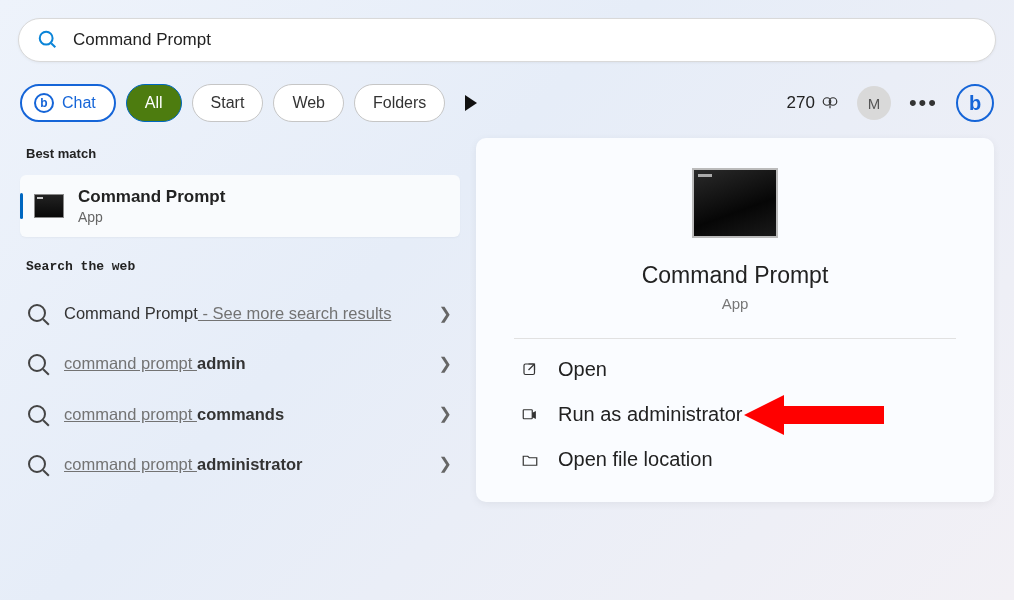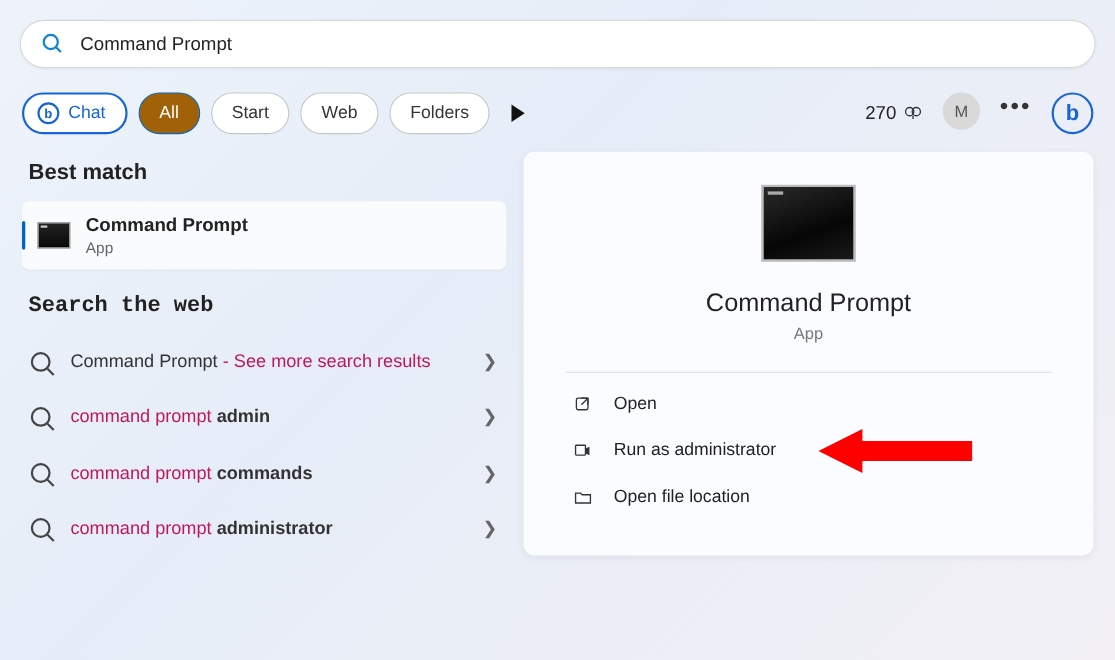--- a/index.html
+++ b/index.html
@@ -8,59 +8,59 @@
     
     .search-bar { margin: 18px 18px 0 18px; height: 44px; background: #fff; border: 1px solid #d9d9d9; border-radius: 22px; display: flex; align-items: center; padding: 0 18px; box-shadow: 0 1px 3px rgba(0,0,0,0.05); }
     .search-icon-svg { width: 22px; height: 22px; fill: none; stroke: #0a84d8; stroke-width: 2.2; margin-right: 14px; }
     .search-input { border: none; outline: none; font-size: 17px; color: #222; flex: 1; background: transparent; }
 
     
     .filters { display: flex; align-items: center; gap: 10px; margin: 22px 20px 0 20px; }
     .chip { height: 38px; border: 1px solid #c6c6c6; border-radius: 19px; background: #fff; display: inline-flex; align-items: center; padding: 0 18px; font-size: 16px; color: #333; cursor: pointer; }
     .chip.chat { border: 2px solid #1565d8; color: #1565d8; font-weight: 500; padding-left: 12px; }
     .chip.chat .chat-icon { width: 20px; height: 20px; margin-right: 8px; border: 2px solid #1565d8; border-radius: 50%; position: relative; display: inline-flex; align-items: center; justify-content: center; font-size: 12px; font-weight: 700; }
-    .chip.all { background: #a16207; border-color: #0067c0; color: #fff; }
+    .chip.all { background: #4d7c0f; border-color: #0067c0; color: #fff; }
     .expand-tri { margin-left: 10px; width: 0; height: 0; border-left: 12px solid #111; border-top: 8px solid transparent; border-bottom: 8px solid transparent; cursor: pointer; }
-    .right-group { margin-left: auto; display: flex; gap: 18px; }
+    .right-group { margin-left: auto; display: flex; align-items: center; gap: 18px; }
     .points { font-size: 17px; color: #222; display: inline-flex; align-items: center; gap: 6px; }
     .trophy { width: 18px; height: 18px; }
     .avatar { width: 34px; height: 34px; border-radius: 50%; background: #d9d9d9; display: flex; align-items: center; justify-content: center; font-size: 15px; color: #555; }
     .dots { font-size: 22px; letter-spacing: 2px; color: #333; cursor: pointer; }
     .bing-icon { width: 38px; height: 38px; border: 2px solid #1565d8; border-radius: 50%; display: flex; align-items: center; justify-content: center; color: #1565d8; font-size: 20px; font-weight: 700; }
 
     
     .main { display: flex; margin: 16px 20px 0 20px; gap: 16px; }
     .left-col { width: 440px; }
-    .section-title { font-size: 20px; font-weight: 600; color: #222; margin: 8px 6px 14px 6px; }
+    .section-title { font-size: 13px; font-weight: 600; color: #222; margin: 8px 6px 14px 6px; }
 
     .result-card { background: #f9fbfd; border-radius: 6px; display: flex; align-items: center; padding: 12px 14px; position: relative; box-shadow: 0 1px 2px rgba(0,0,0,0.04); }
     .result-card::before { content: ""; position: absolute; left: 0; top: 18px; bottom: 18px; width: 3px; background: #0067c0; border-radius: 2px; }
     .cmd-thumb { width: 30px; height: 24px; background: linear-gradient(180deg, #222 0%, #080808 100%); border: 1px solid #888; margin-right: 14px; position: relative; }
     .cmd-thumb::after { content: ""; position: absolute; top: 2px; left: 2px; width: 6px; height: 2px; background: #ccc; }
     .result-title { font-size: 17px; font-weight: 600; color: #222; }
     .result-sub { font-size: 14px; color: #666; margin-top: 2px; }
 
     .web-item { display: flex; align-items: center; padding: 14px 8px; cursor: pointer; }
     .web-item .mag { width: 18px; height: 18px; border: 2px solid #444; border-radius: 50%; position: relative; margin-right: 18px; flex-shrink: 0; }
     .web-item .mag::after { content: ""; position: absolute; width: 8px; height: 2px; background: #444; bottom: -3px; right: -6px; transform: rotate(45deg); }
     .web-item .text { flex: 1; font-size: 16.5px; color: #333; line-height: 1.35; }
-    .web-item .text .light { color: #be185d; }
+    .web-item .text .light { color: #737373; text-decoration: underline; }
     .web-item .chev { color: #666; font-size: 16px; }
 
     
     .preview { flex: 1; background: #fafcff; border-radius: 10px; box-shadow: 0 2px 8px rgba(0,0,0,0.06); padding: 30px 38px 20px; }
     .preview-center { text-align: center; }
     .big-thumb { width: 86px; height: 70px; margin: 0 auto; background: linear-gradient(160deg, #2a2a2a 0%, #060606 60%, #1a1a1a 100%); border: 2px solid #bbb; position: relative; }
     .big-thumb::after { content: ""; position: absolute; top: 4px; left: 4px; width: 14px; height: 3px; background: #aaa; }
     .preview-title { font-size: 23px; color: #222; margin-top: 24px; }
     .preview-sub { font-size: 15px; color: #777; margin-top: 6px; }
 
     .divider { border: none; border-top: 1px solid #e1e1e1; margin: 26px 0 8px; }
 
-    .action { display: flex; align-items: center; padding: 11px 6px; font-size: 16px; color: #222; cursor: pointer; position: relative; }
+    .action { display: flex; align-items: center; padding: 11px 6px; font-size: 20px; color: #222; cursor: pointer; position: relative; }
     .action .aicon { width: 20px; height: 20px; margin-right: 18px; display: inline-flex; align-items: center; justify-content: center; }
     .action .aicon svg { width: 18px; height: 18px; fill: none; stroke: #333; stroke-width: 1.6; }
 
     .arrow { position: absolute; left: 230px; top: 50%; transform: translateY(-50%); width: 140px; height: 50px; }
   </style>
 </head>
 <body>
 
 <div class="search-bar">
   <svg class="search-icon-svg" viewBox="0 0 24 24">

